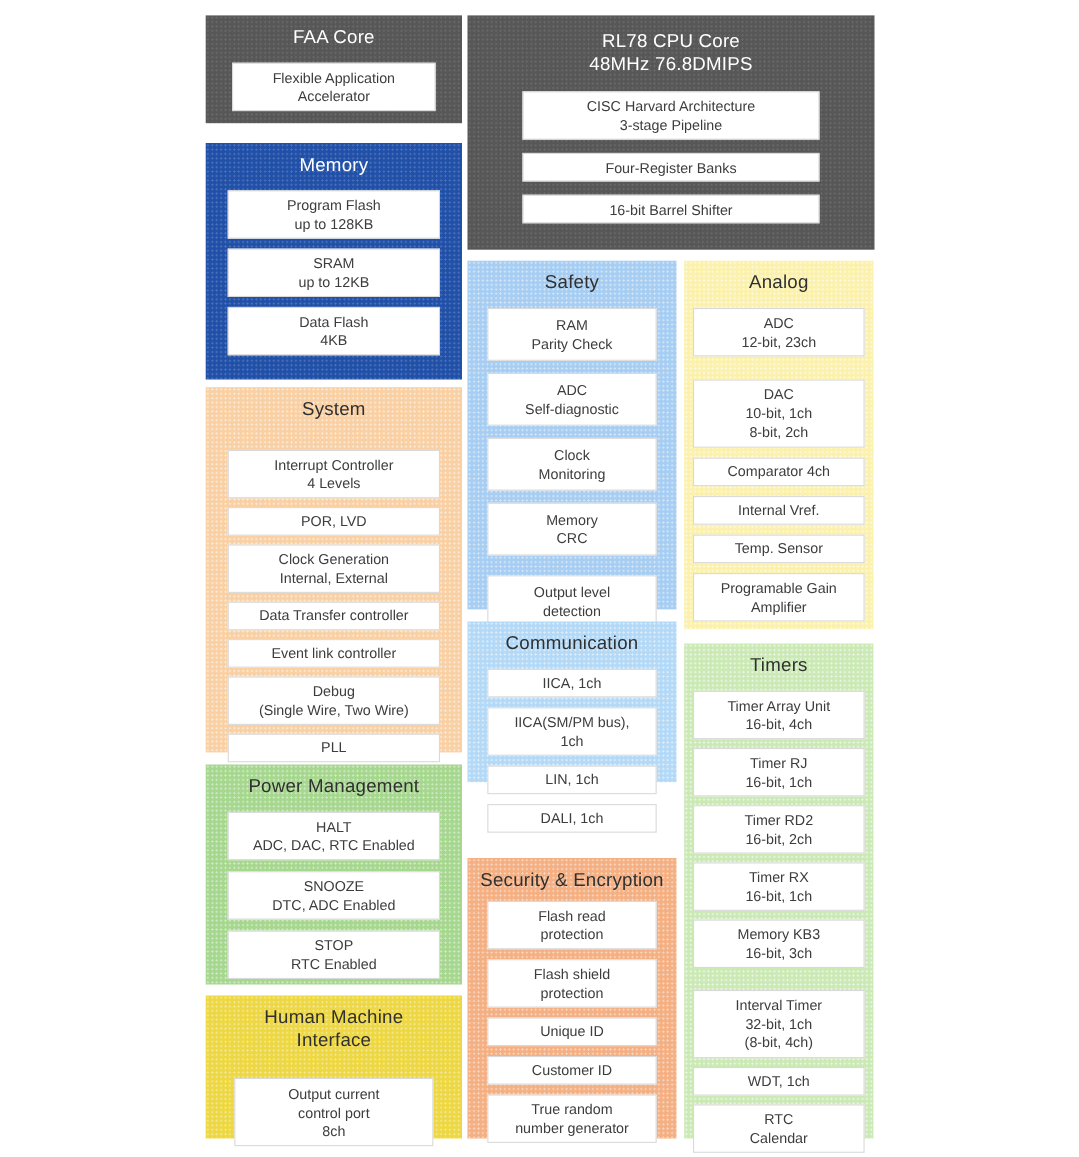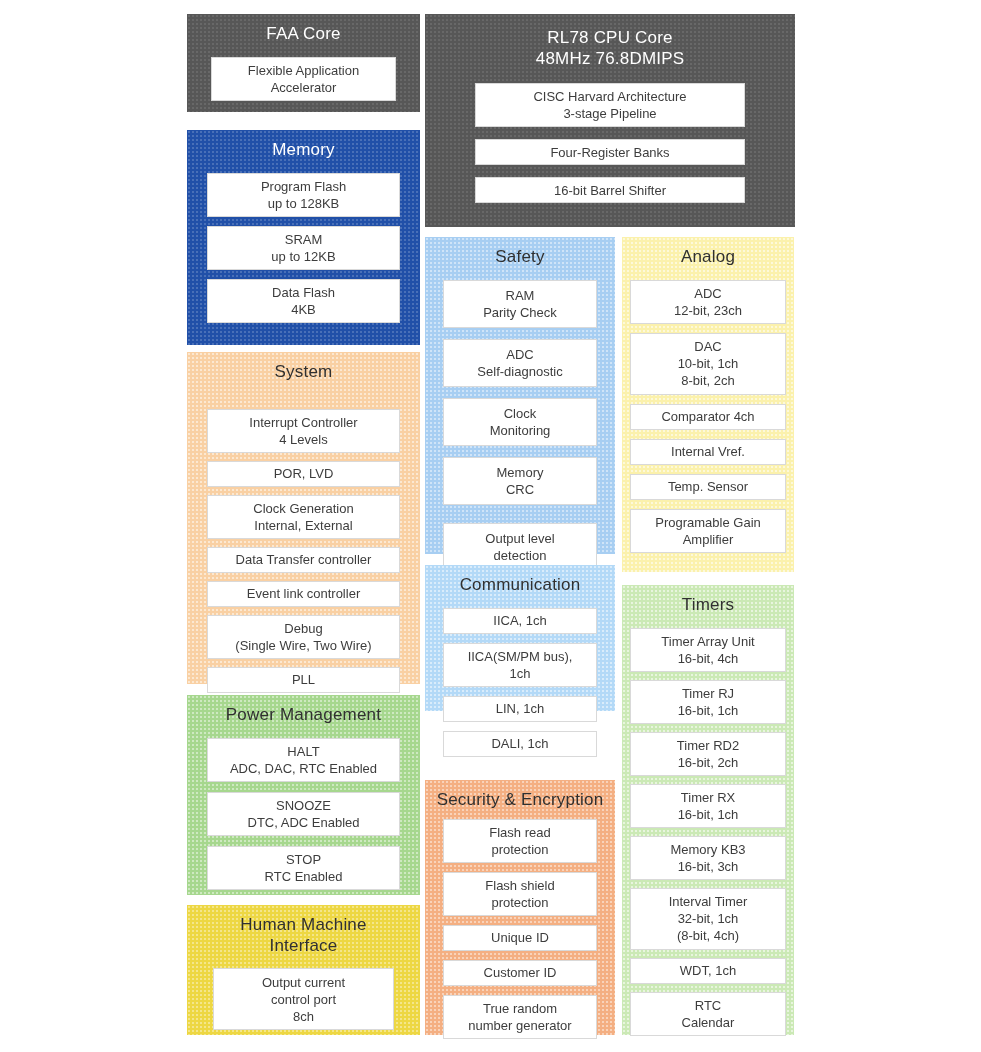--- a/index.html
+++ b/index.html
@@ -42,21 +42,21 @@
     justify-content: center;
     text-align: center;
     color: #3d3d3d;
     font-size: 13px;
     line-height: 17px;
     min-height: 26px;
     padding: 3px 2px;
     box-sizing: border-box;
   }
   .item.l2 { min-height: 44px; }
-  .item.l3 { min-height: 62px; }
+  .item.l3 { min-height: 62px; margin-top: 12px; }
 
   
   #panel-faa-core       { left:187px; top:14px;  width:233px; height:98px; }
   #panel-cpu-core       { left:425px; top:14px;  width:370px; height:213px; }
   #panel-memory         { left:187px; top:130px; width:233px; height:215px; }
   #panel-system         { left:187px; top:352px; width:233px; height:332px; }
   #panel-power          { left:187px; top:695px; width:233px; height:200px; }
   #panel-hmi            { left:187px; top:905px; width:233px; height:130px; }
   #panel-safety         { left:425px; top:237px; width:190px; height:317px; }
   #panel-communication  { left:425px; top:565px; width:190px; height:146px; }

